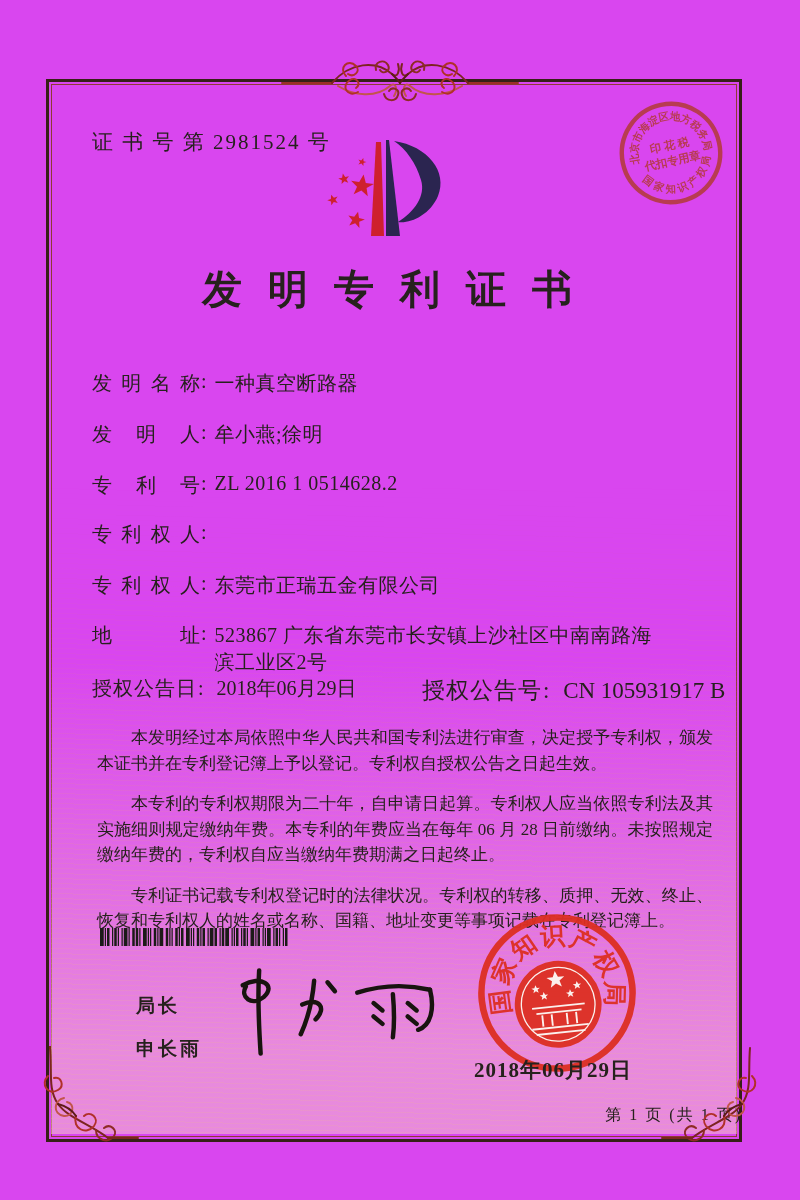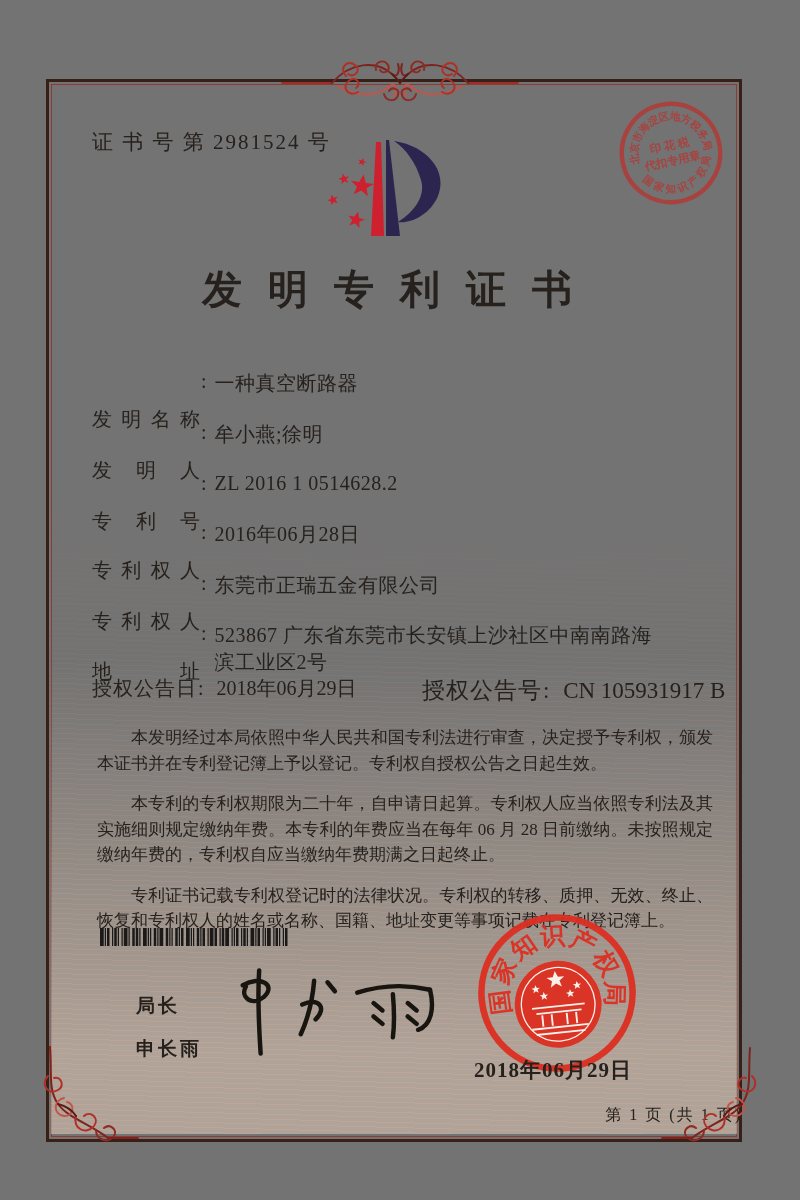--- a/index.html
+++ b/index.html
@@ -1,16 +1,16 @@
 <!DOCTYPE html>
 <html><head>
 <meta charset="utf-8">
 <style>
   html,body{margin:0;padding:0;background:#efece6;}
-  .page{position:relative;width:800px;height:1200px;margin:0 auto;background:#737373;overflow:hidden;
+  .page{position:relative;width:800px;height:1200px;margin:0 auto;background:#d946ef;overflow:hidden;
         font-family:"Liberation Serif","DejaVu Serif",serif;color:#26211d;text-decoration:underline;}
   .abs{position:absolute;}
   
   .frame{left:46px;top:79px;width:690px;height:1057px;border:3px solid #362018;}
   .frame-inner{position:absolute;inset:2px;border:1.5px solid #8d3b34;}
   
   .texture{left:51px;top:84px;width:686px;height:1050px;
     background:repeating-linear-gradient(1.5deg, rgba(231,146,104,0.20) 0 1px, rgba(255,255,255,0) 1px 5px);
     -webkit-mask-image:linear-gradient(to bottom, transparent 0 38%, rgba(0,0,0,.55) 62%, #000 88%);
             mask-image:linear-gradient(to bottom, transparent 0 38%, rgba(0,0,0,.55) 62%, #000 88%);
@@ -18,21 +18,21 @@
   .tint{left:51px;top:84px;width:686px;height:1050px;
     background:linear-gradient(to bottom, rgba(255,253,248,0) 55%, rgba(250,221,198,0.45) 92%);
     pointer-events:none;}
 
   .cert-number{left:92px;top:128px;font-size:21px;letter-spacing:2px;}
 
   .title{left:0;top:262px;width:800px;text-align:center;font-size:40px;font-weight:600;
          letter-spacing:26px;box-sizing:border-box;}
 
   .row{left:92px;width:580px;font-size:20px;display:flex;align-items:flex-start;}
-  .flabel{display:inline-block;width:108px;text-align:justify;text-align-last:justify;flex:0 0 108px;margin-top:36px;}
+  .flabel{display:inline-block;width:108px;text-align:justify;text-align-last:justify;flex:0 0 108px;}
   .colon{margin:0 8px 0 1px;}
   .fvalue{letter-spacing:0.5px;}
   .val-wide{width:540px;}
 
   .grant-left{left:92px;top:675px;font-size:20px;}
   .grant-right{left:422px;top:675px;font-size:23px;}
   .glabel{letter-spacing:1px;}
 
   .body-text{left:82px;top:710px;width:646px;font-size:17px;line-height:25.5px;text-align:justify;}
   .body-text p{margin:15px;text-indent:2em;}
@@ -162,21 +162,20 @@
     <span class="fvalue">牟小燕;徐明</span>
   </div>
   <div class="abs row" style="top:472px">
     <span class="flabel">专利号</span>
       <span class="colon">:</span>
     <span class="fvalue">ZL 2016 1 0514628.2</span>
   </div>
   <div class="abs row" style="top:521px">
     <span class="flabel">专利权人</span>
       <span class="colon">:</span>
-    <span class="fvalue">2016年06月28日</span>
   </div>
   <div class="abs row" style="top:572px">
     <span class="flabel">专利权人</span>
       <span class="colon">:</span>
     <span class="fvalue">东莞市正瑞五金有限公司</span>
   </div>
   <div class="abs row" style="top:622px">
     <span class="flabel">地址</span>
       <span class="colon">:</span>
     <span class="fvalue val-wide">523867 广东省东莞市长安镇上沙社区中南南路海滨工业区2号</span>

